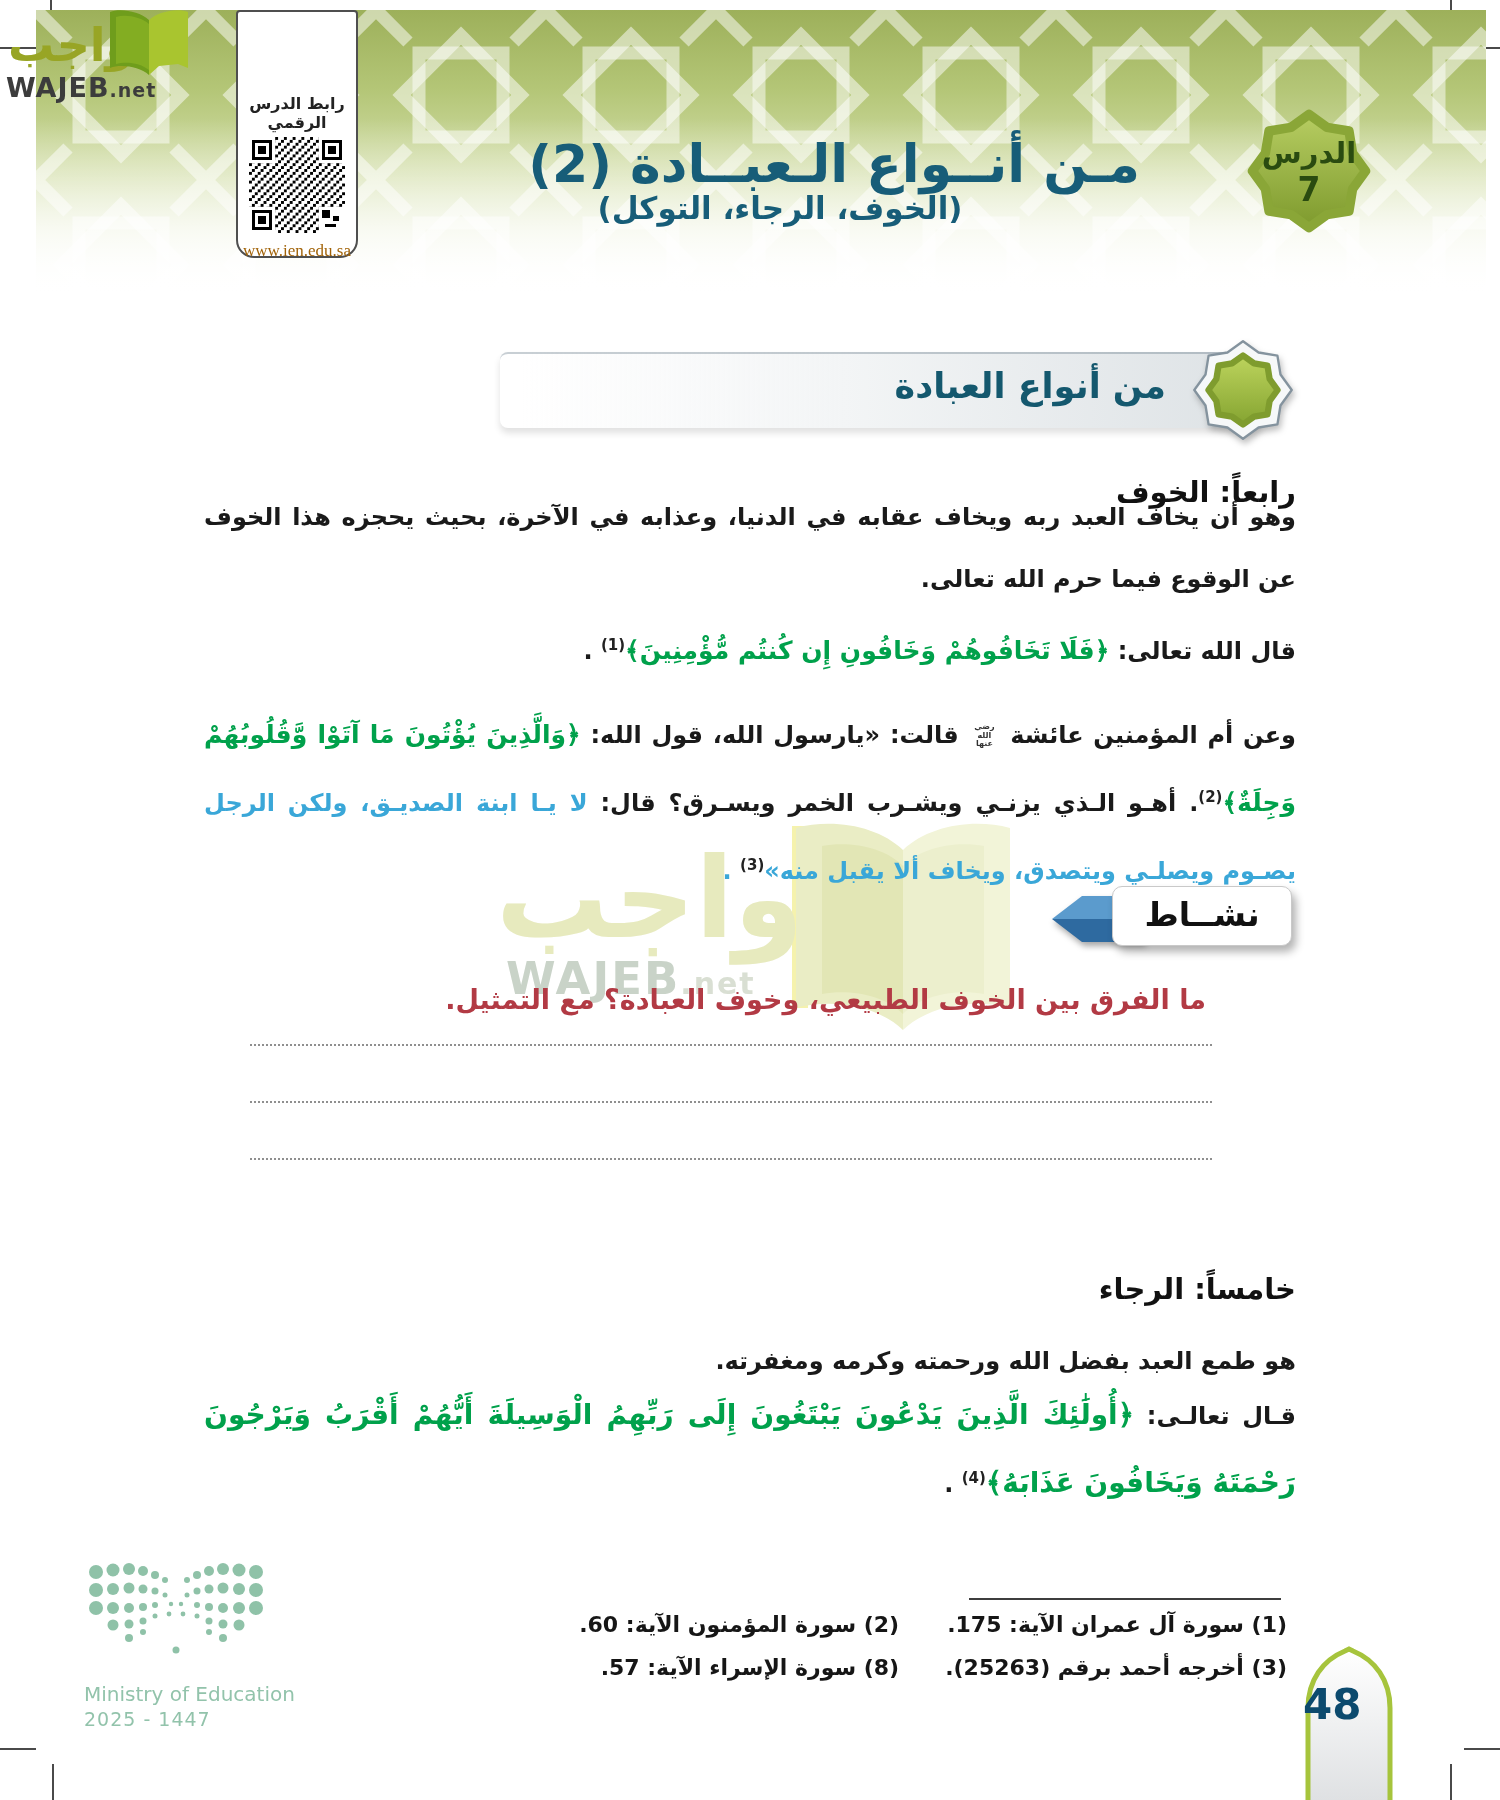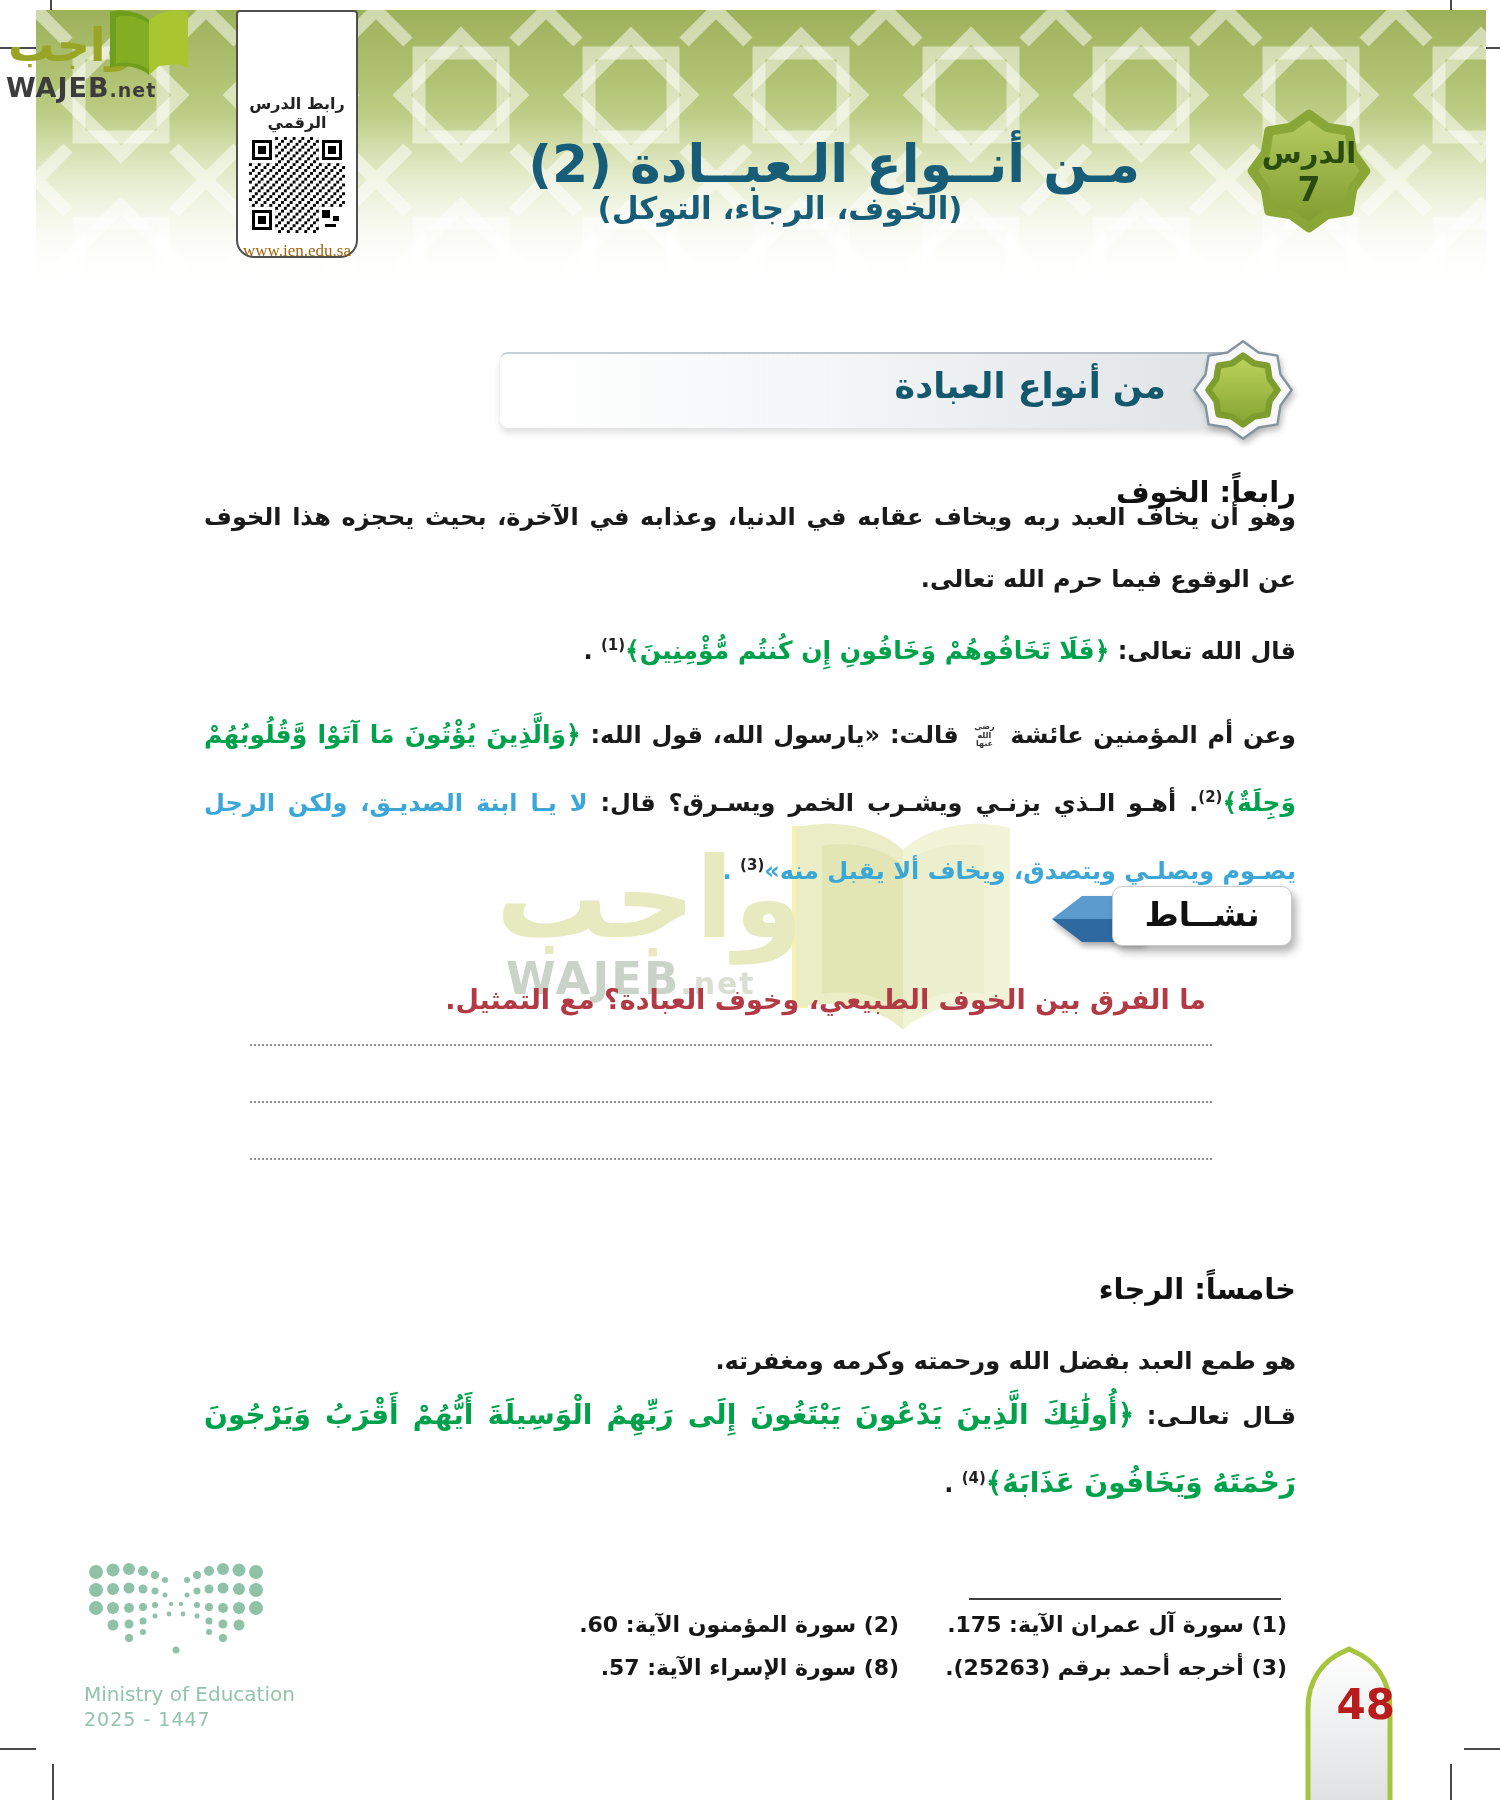--- a/index.html
+++ b/index.html
@@ -73,22 +73,22 @@
   .fnotes div{font-size:22px;font-weight:bold;color:#161616;white-space:nowrap;}
 
   
   .min-ar{position:absolute;left:84px;top:1640px;width:190px;text-align:right;direction:rtl;
           color:#92c3ab;font-weight:bold;font-size:31px;}
   .min-en{position:absolute;left:84px;top:1682px;color:#92c3ab;font-size:20px;}
   .min-yr{position:absolute;left:84px;top:1708px;color:#92c3ab;font-size:19px;letter-spacing:1px;}
 
   
   .dome{position:absolute;left:1303px;top:1644px;width:92px;height:156px;}
-  .dome .num{position:absolute;left:0;top:36px;width:92px;text-align:right;
-             font-size:42px;font-weight:bold;color:#b91c1c;}
+  .dome .num{position:absolute;left:0;top:36px;width:92px;text-align:left;
+             font-size:42px;font-weight:bold;color:#0c4a6e;}
 </style>
 </head>
 <body>
 
 <div class="page">
 
   <div class="mark" style="left:50px;top:0;width:2px;height:36px;"></div>
   <div class="mark" style="left:0;top:47px;width:36px;height:2px;"></div>
   <div class="mark" style="left:1450px;top:0;width:2px;height:36px;"></div>
   <div class="mark" style="left:1464px;top:47px;width:36px;height:2px;"></div>

